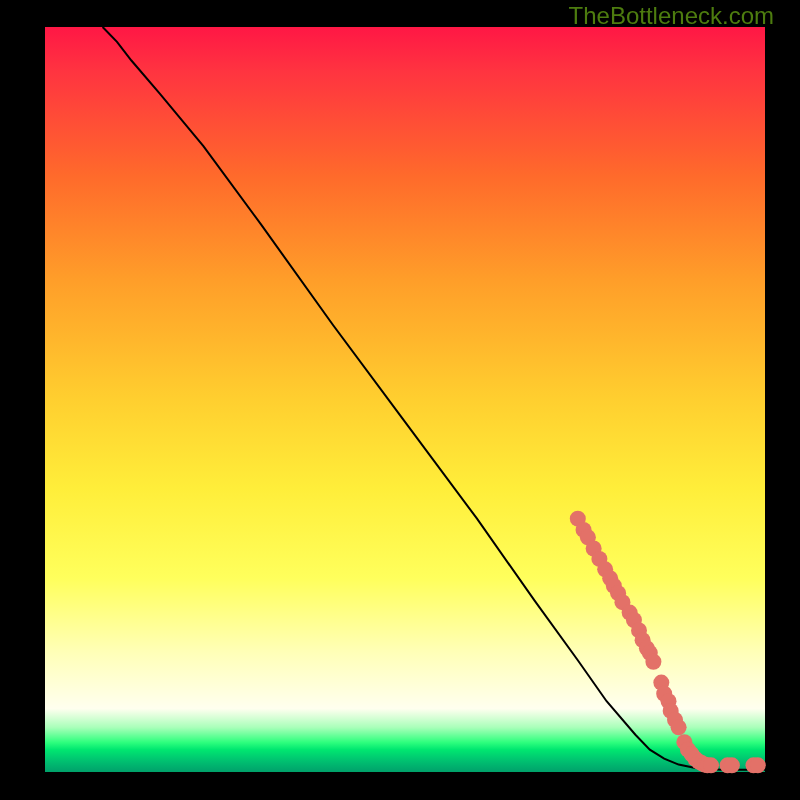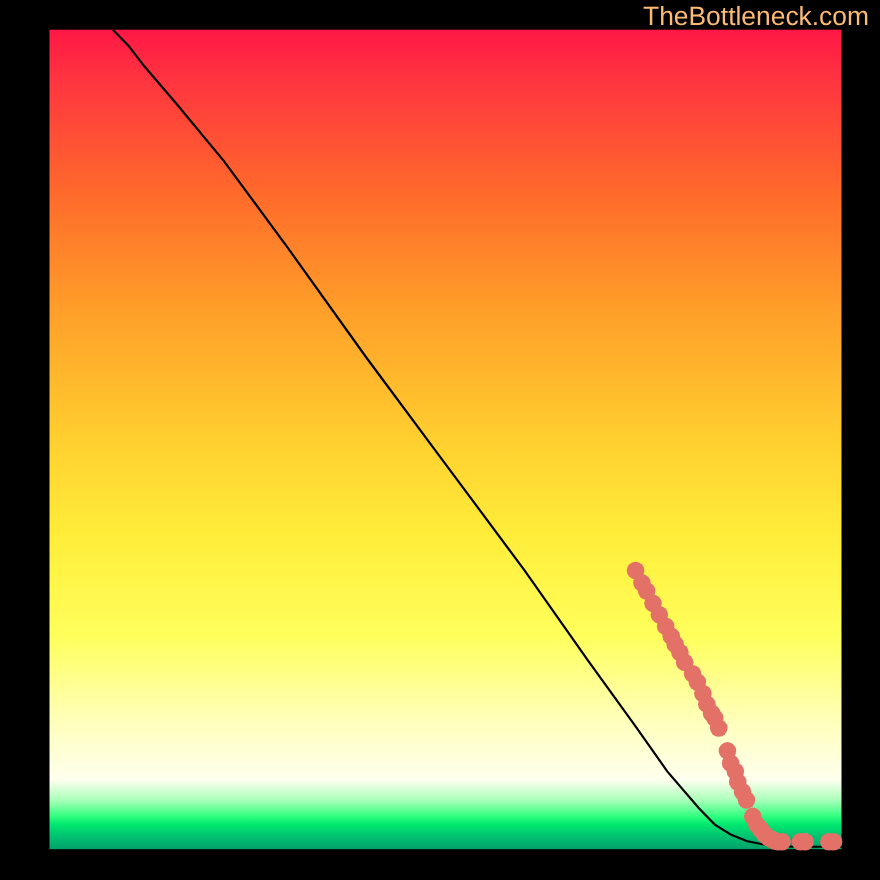--- a/index.html
+++ b/index.html
@@ -7,22 +7,22 @@
     width: 800px;
     height: 800px;
     background: #000;
     position: relative;
     overflow: hidden;
     font-family: Arial, Helvetica, sans-serif;
   }
   .watermark {
     position: absolute;
     top: 2px;
-    right: 10px;
-    color: #fdba74;
+    right: 26px;
+    color: #4d7c0f;
     font-size: 24px;
     z-index: 10;
   }
   .plot-area {
     position: absolute;
     left: 45px;
     top: 27px;
     width: 720px;
     height: 745px;
     background: linear-gradient(to bottom,

